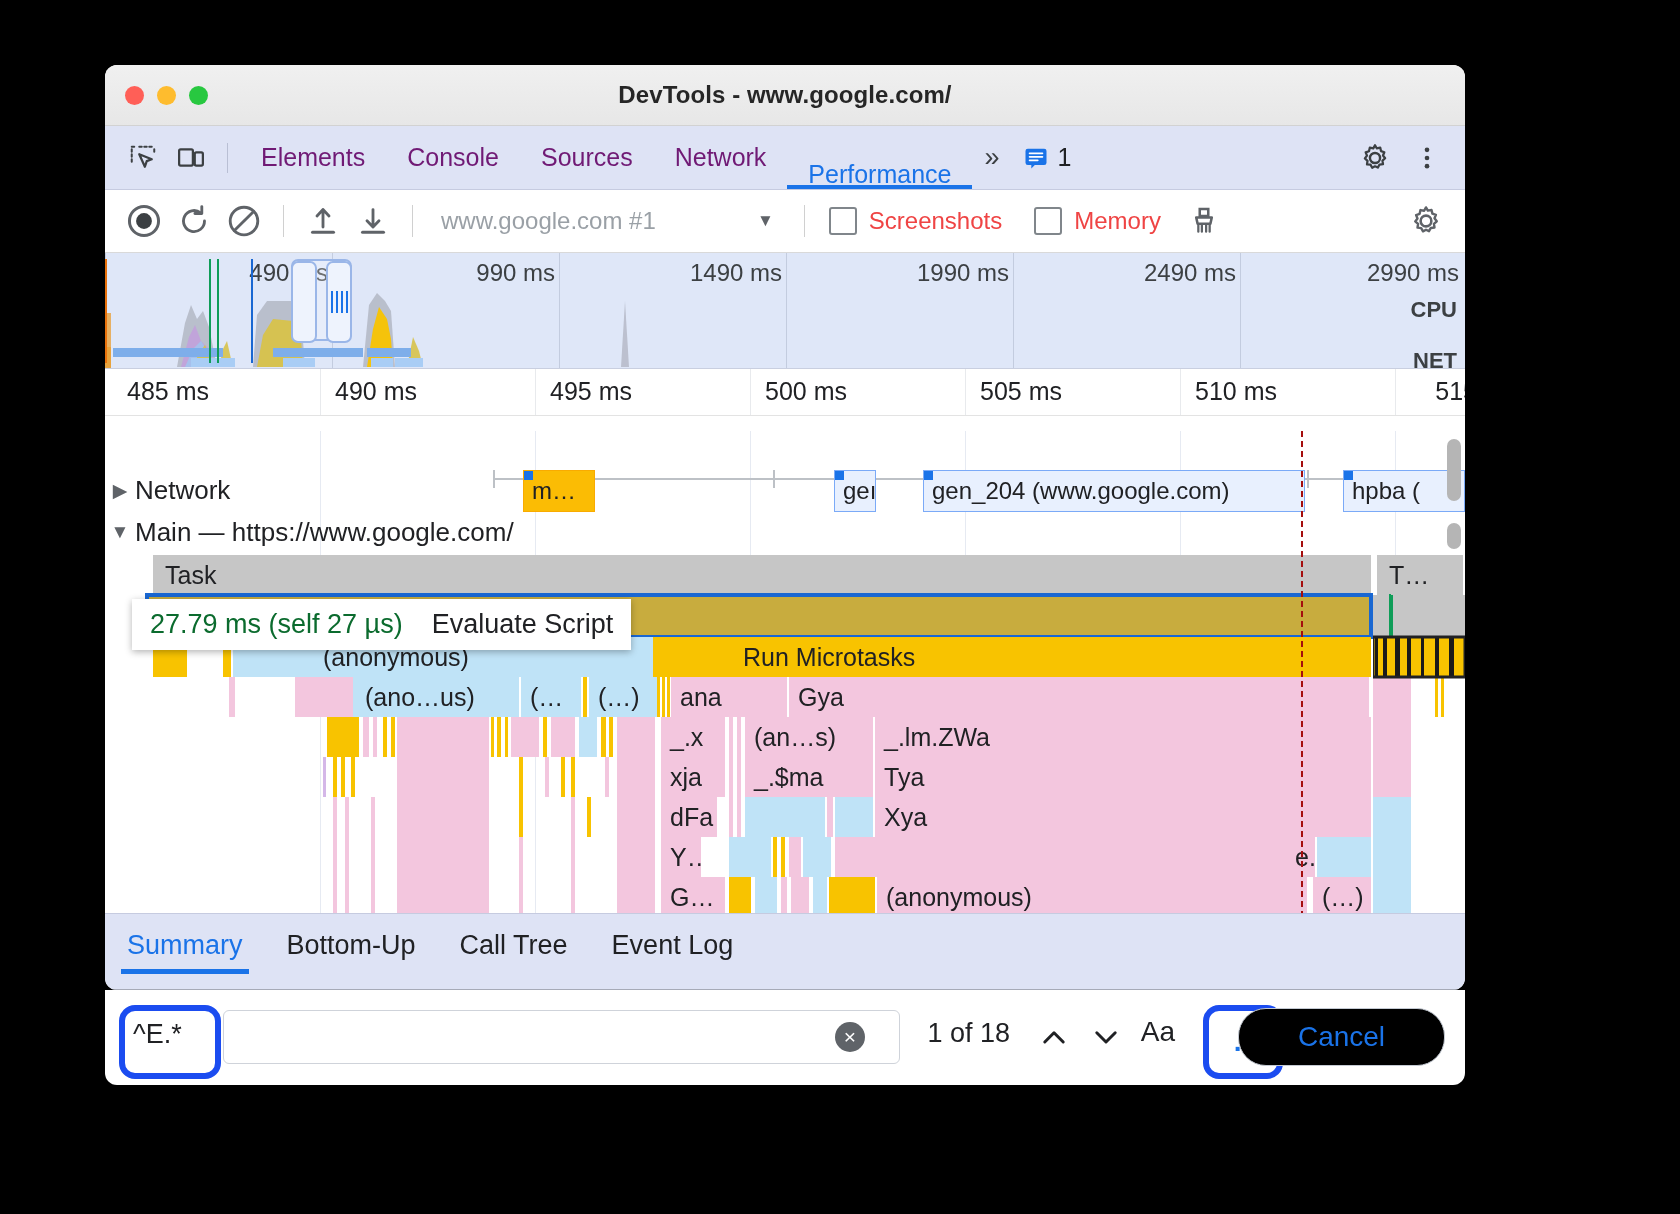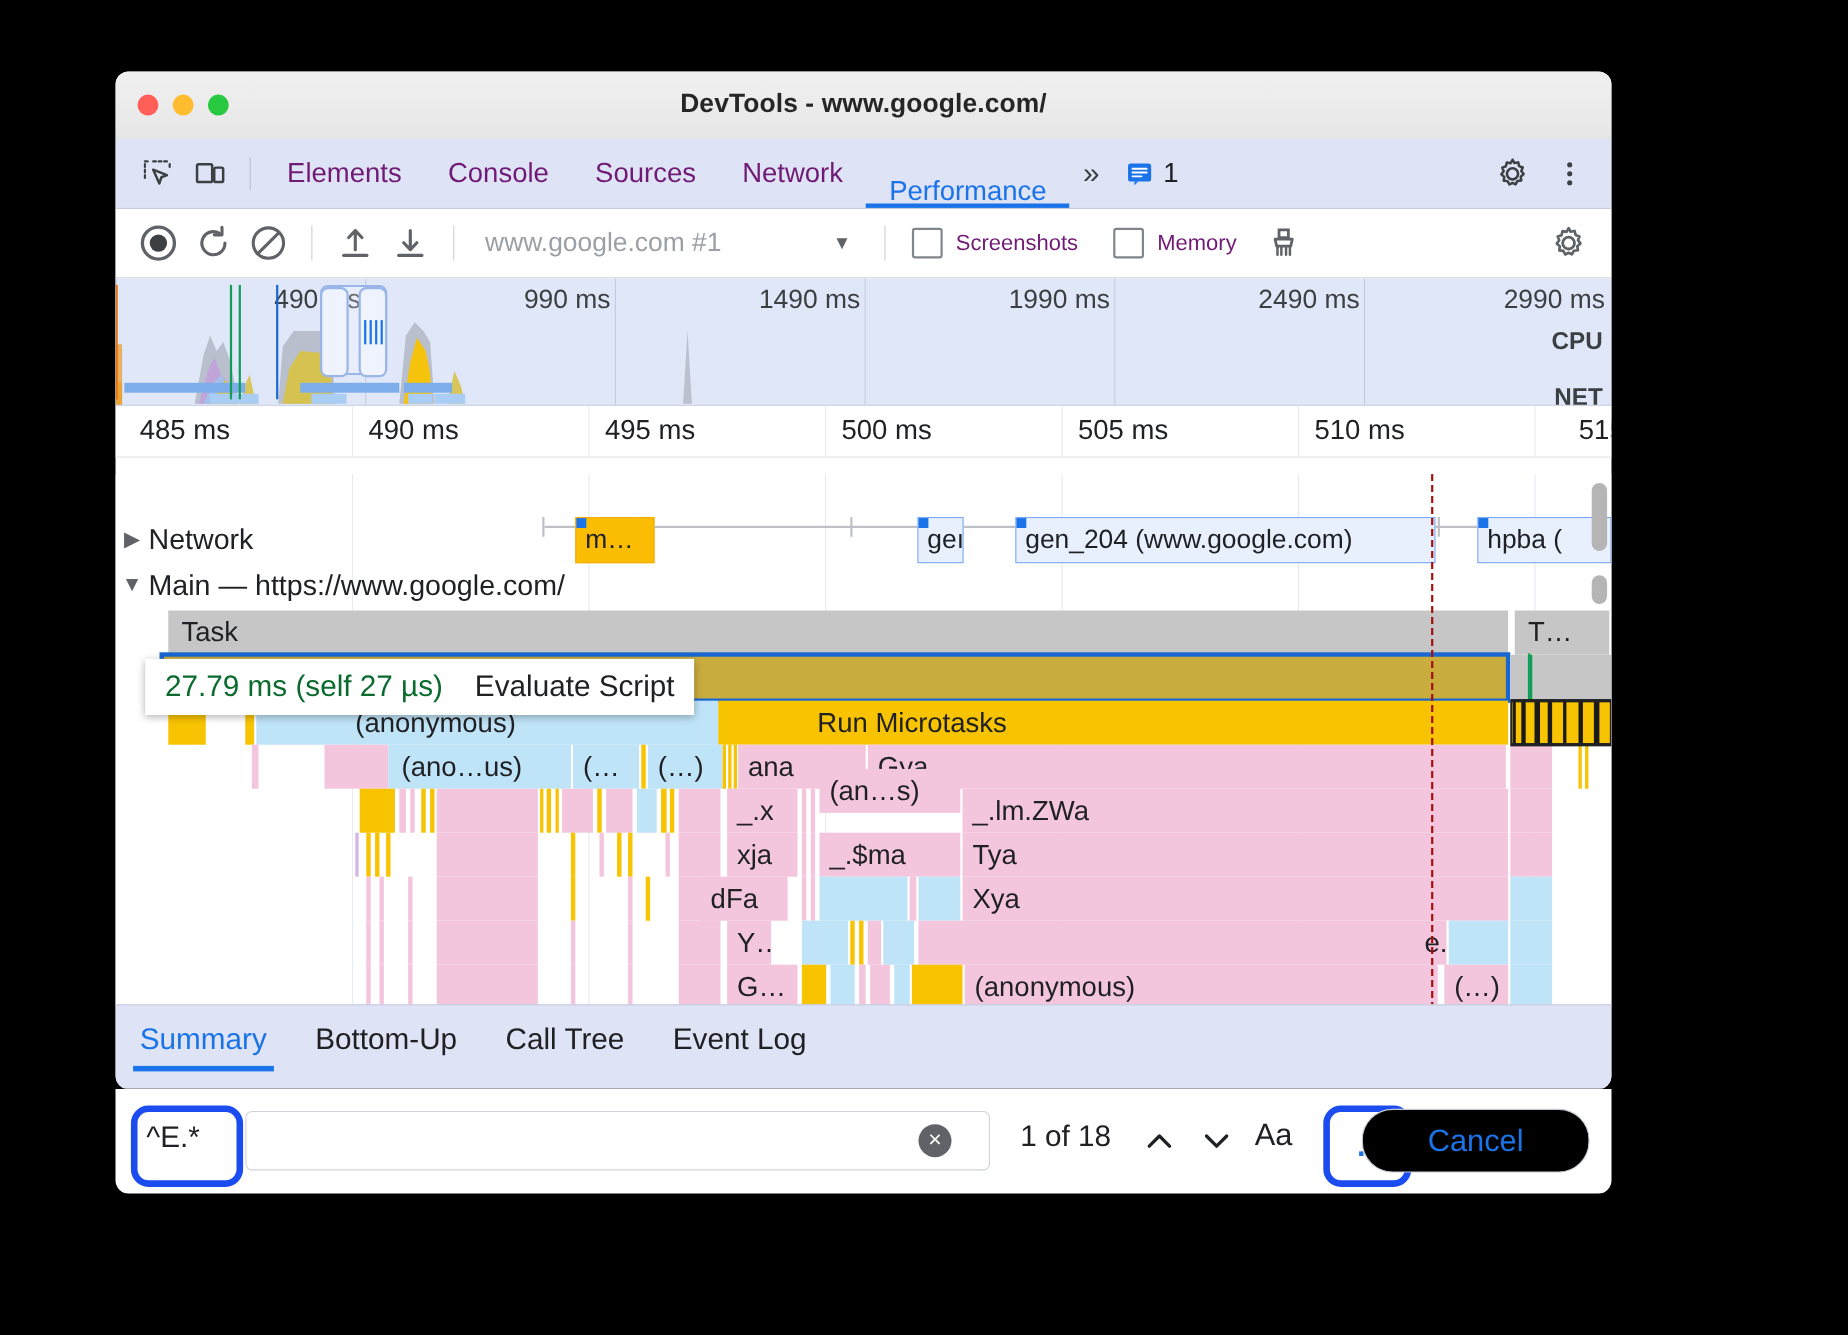--- a/index.html
+++ b/index.html
@@ -42,21 +42,21 @@
   
   .perfbar{height:62px;background:#fff;display:flex;align-items:center;
            border-bottom:1px solid #d9d9d9;padding:0 14px;gap:0;}
   .pb-btn{width:50px;height:50px;display:flex;align-items:center;justify-content:center;color:#5f6368;flex:none;}
   .pb-sep{width:1px;height:32px;background:#d0d0d0;margin:0 14px;}
   .sel-wrap{display:flex;align-items:center;flex:none;}
   .sel-text{font-size:24px;color:#9aa0a6;padding-left:14px;width:300px;}
   .sel-arrow{color:#5f6368;font-size:17px;padding:0 16px;}
   .cb-wrap{display:flex;align-items:center;gap:12px;margin-left:10px;}
   .cbox{width:24px;height:24px;border:2px solid #80868b;border-radius:3px;}
-  .cb-label{font-size:20px;color:#701a75;}
+  .cb-label{font-size:24px;color:#ef4444;}
   .gap22{width:22px;}
 
   
   .overview{height:115px;background:#dfe7f8;position:relative;overflow:hidden;
             border-bottom:1px solid #c9cfe0;}
   .ov-tick{position:absolute;top:6px;font-size:24px;color:#3c4043;transform:translateX(-100%);
            padding-right:4px;white-space:nowrap;}
   .ov-gl{position:absolute;top:0;bottom:0;width:1px;background:#c3ccdf;}
   .ov-label{position:absolute;right:8px;font-size:22px;color:#3c4043;font-weight:bold;}
   .ov-cpu{top:44px;}
@@ -475,21 +475,21 @@
       <div class="fbar c-pink" style="left:446px;top:286px;width:24px;height:40px"></div>
       <div class="fbar c-blue" style="left:474px;top:286px;width:18px;height:40px"></div>
       <div class="fbar c-yellow" style="left:496px;top:286px;width:5px;height:40px"></div>
       <div class="fbar c-yellow" style="left:504px;top:286px;width:4px;height:40px"></div>
       <div class="fbar c-pink" style="left:512px;top:286px;width:38px;height:40px"></div>
       <div class="fbar c-pink" style="left:556px;top:286px;width:64px;height:40px">
         <span>_.x</span>
       </div>
       <div class="fbar c-pink" style="left:624px;top:286px;width:4px;height:40px"></div>
       <div class="fbar c-pink" style="left:632px;top:286px;width:4px;height:40px"></div>
-      <div class="fbar c-pink" style="left:640px;top:268px;width:128px;height:40px">
+      <div class="fbar c-pink" style="left:640px;top:286px;width:128px;height:40px">
         <span>(an…s)</span>
       </div>
       <div class="fbar c-pink" style="left:770px;top:286px;width:496px;height:40px">
         <span>_.lm.ZWa</span>
       </div>
       <div class="fbar c-pink" style="left:1268px;top:286px;width:38px;height:40px"></div>
 
       <div class="fbar" style="left:218px;top:326px;width:3px;height:40px;background:#d4b7e8"></div>
       <div class="fbar c-yellow" style="left:228px;top:326px;width:4px;height:40px"></div>
       <div class="fbar c-yellow" style="left:236px;top:326px;width:4px;height:40px"></div>
@@ -515,21 +515,21 @@
       <div class="fbar c-pink" style="left:1268px;top:326px;width:38px;height:40px"></div>
 
       <div class="fbar c-pink" style="left:228px;top:366px;width:4px;height:40px"></div>
       <div class="fbar c-pink" style="left:240px;top:366px;width:4px;height:40px"></div>
       <div class="fbar c-pink" style="left:266px;top:366px;width:4px;height:40px"></div>
       <div class="fbar c-pink" style="left:292px;top:366px;width:92px;height:40px"></div>
       <div class="fbar c-yellow" style="left:414px;top:366px;width:4px;height:40px"></div>
       <div class="fbar c-pink" style="left:466px;top:366px;width:4px;height:40px"></div>
       <div class="fbar c-yellow" style="left:482px;top:366px;width:4px;height:40px"></div>
       <div class="fbar c-pink" style="left:512px;top:366px;width:38px;height:40px"></div>
-      <div class="fbar c-pink" style="left:532px;top:366px;width:79px;height:40px">
+      <div class="fbar c-pink" style="left:556px;top:366px;width:56px;height:40px">
         <span>dFa</span>
       </div>
       <div class="fbar c-pink" style="left:624px;top:366px;width:4px;height:40px"></div>
       <div class="fbar c-pink" style="left:632px;top:366px;width:4px;height:40px"></div>
       <div class="fbar c-blue" style="left:640px;top:366px;width:80px;height:40px"></div>
       <div class="fbar c-pink" style="left:722px;top:366px;width:6px;height:40px"></div>
       <div class="fbar c-blue" style="left:730px;top:366px;width:38px;height:40px"></div>
       <div class="fbar c-pink" style="left:770px;top:366px;width:496px;height:40px">
         <span>Xya</span>
       </div>

